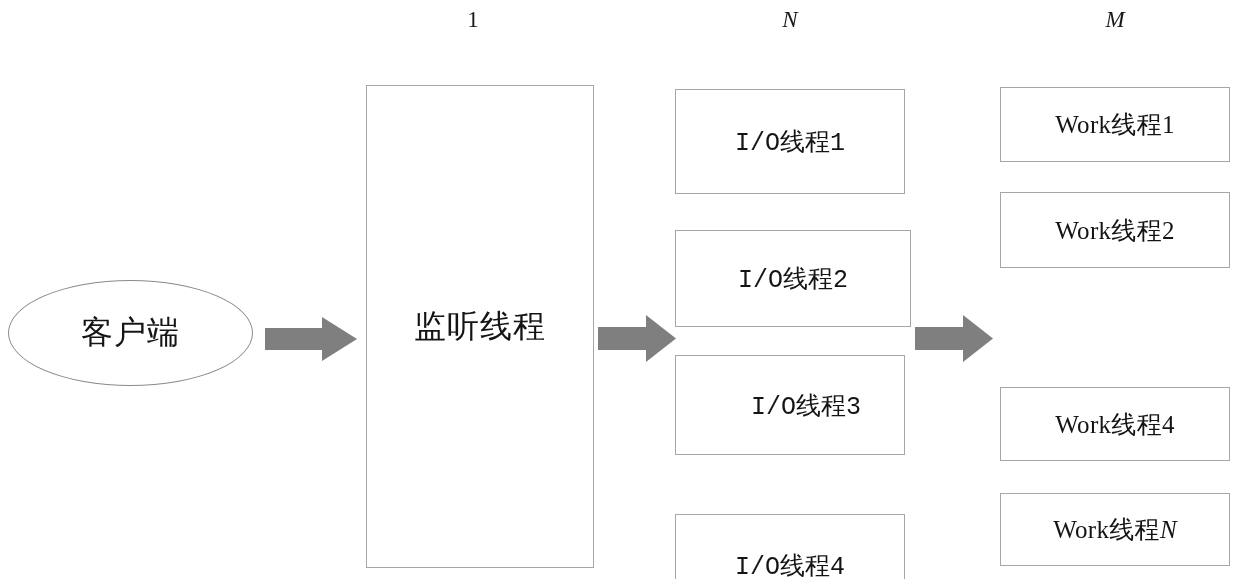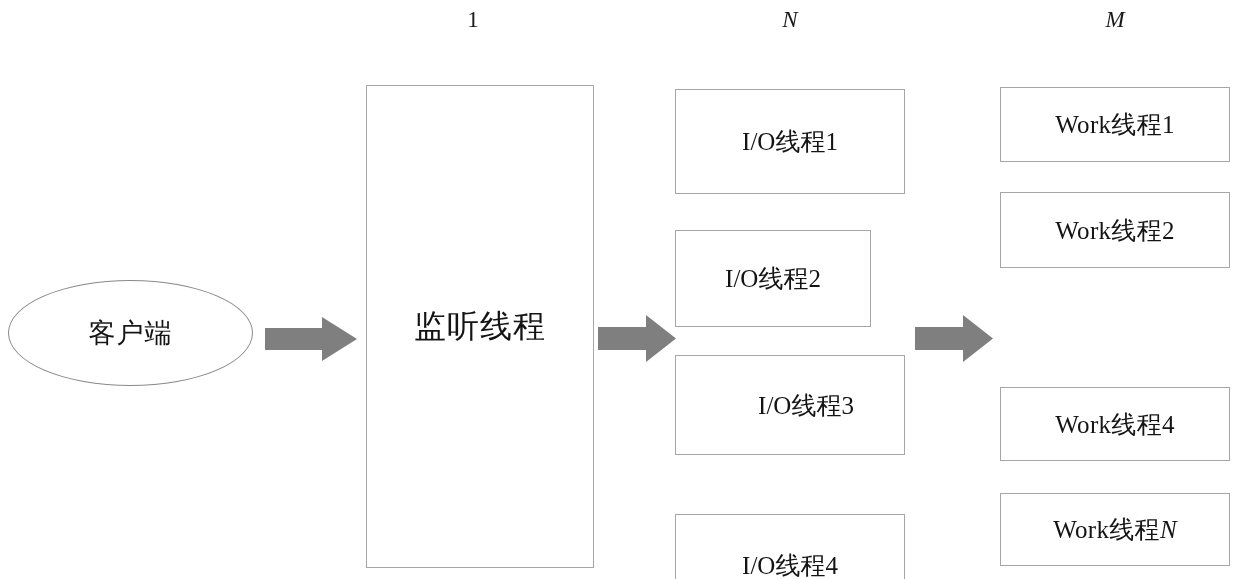--- a/index.html
+++ b/index.html
@@ -37,37 +37,37 @@
     border: 1.4px solid #8a8a8a;
     border-radius: 50%;
     background: #ffffff;
     display: flex;
     align-items: center;
     justify-content: center;
     box-sizing: border-box;
   }
   .ellipse-label {
     font-family: "Liberation Serif", "DejaVu Serif", serif;
-    font-size: 27px;
+    font-size: 32px;
     color: #151515;
     letter-spacing: 1px;
   }
 
   
   .box {
     position: absolute;
     background: #ffffff;
     border: 1.6px solid #a6a6a6;
     box-sizing: border-box;
     display: flex;
     align-items: center;
     justify-content: center;
   }
   .box-label {
-    font-family: Liberation Serif, serif;
+    font-family: Liberation Mono, monospace;
     font-size: 25px;
     color: #141414;
     white-space: nowrap;
   }
   .box-label.mono-ish {
     font-family: "Liberation Serif", "DejaVu Serif", serif;
     letter-spacing: 0.3px;
   }
   .box-label .var {
     font-style: italic;
@@ -115,21 +115,21 @@
   <div class="arrow" style="left:598px; top:315px; width:78px; height:47px;">
     <svg viewBox="0 0 78 47" preserveAspectRatio="none">
       <polygon points="0,12 48,12 48,0 78,23.5 48,47 48,35 0,35" fill="#7f7f7f"></polygon>
     </svg>
   </div>
 
   <div class="box" style="left:675px; top:89px; width:230px; height:105px;">
     <span class="box-label">I/O线程1</span>
   </div>
 
-  <div class="box" style="left:675px; top:230px; width:196px; height:97px;">
+  <div class="box" style="left:675px; top:230px; width:236px; height:97px;">
     <span class="box-label">I/O线程2</span>
   </div>
 
   <div class="box" style="left:675px; top:355px; width:230px; height:100px;padding-left:32px;">
     <span class="box-label">I/O线程3</span>
   </div>
 
   <div class="box" style="left:675px; top:466px; width:230px; height:102px;margin-top:48px;">
     <span class="box-label">I/O线程4</span>
   </div>

